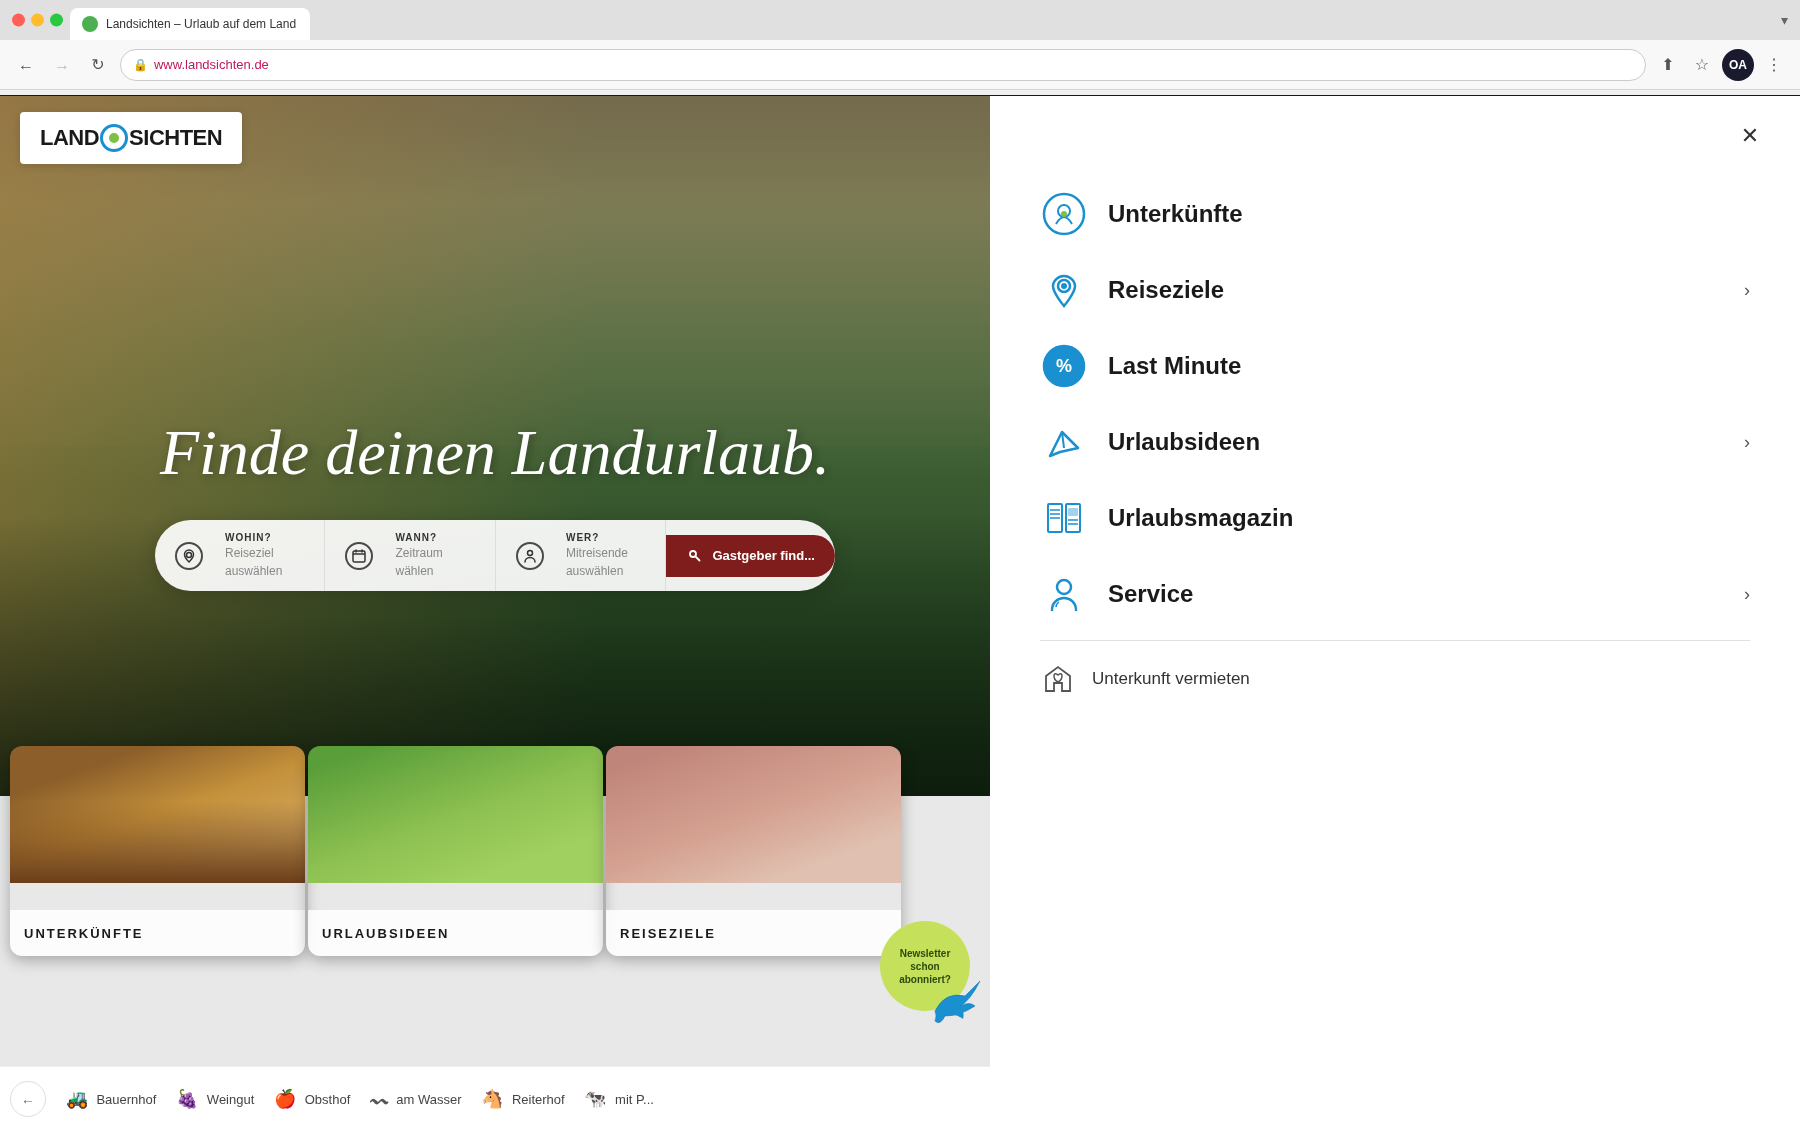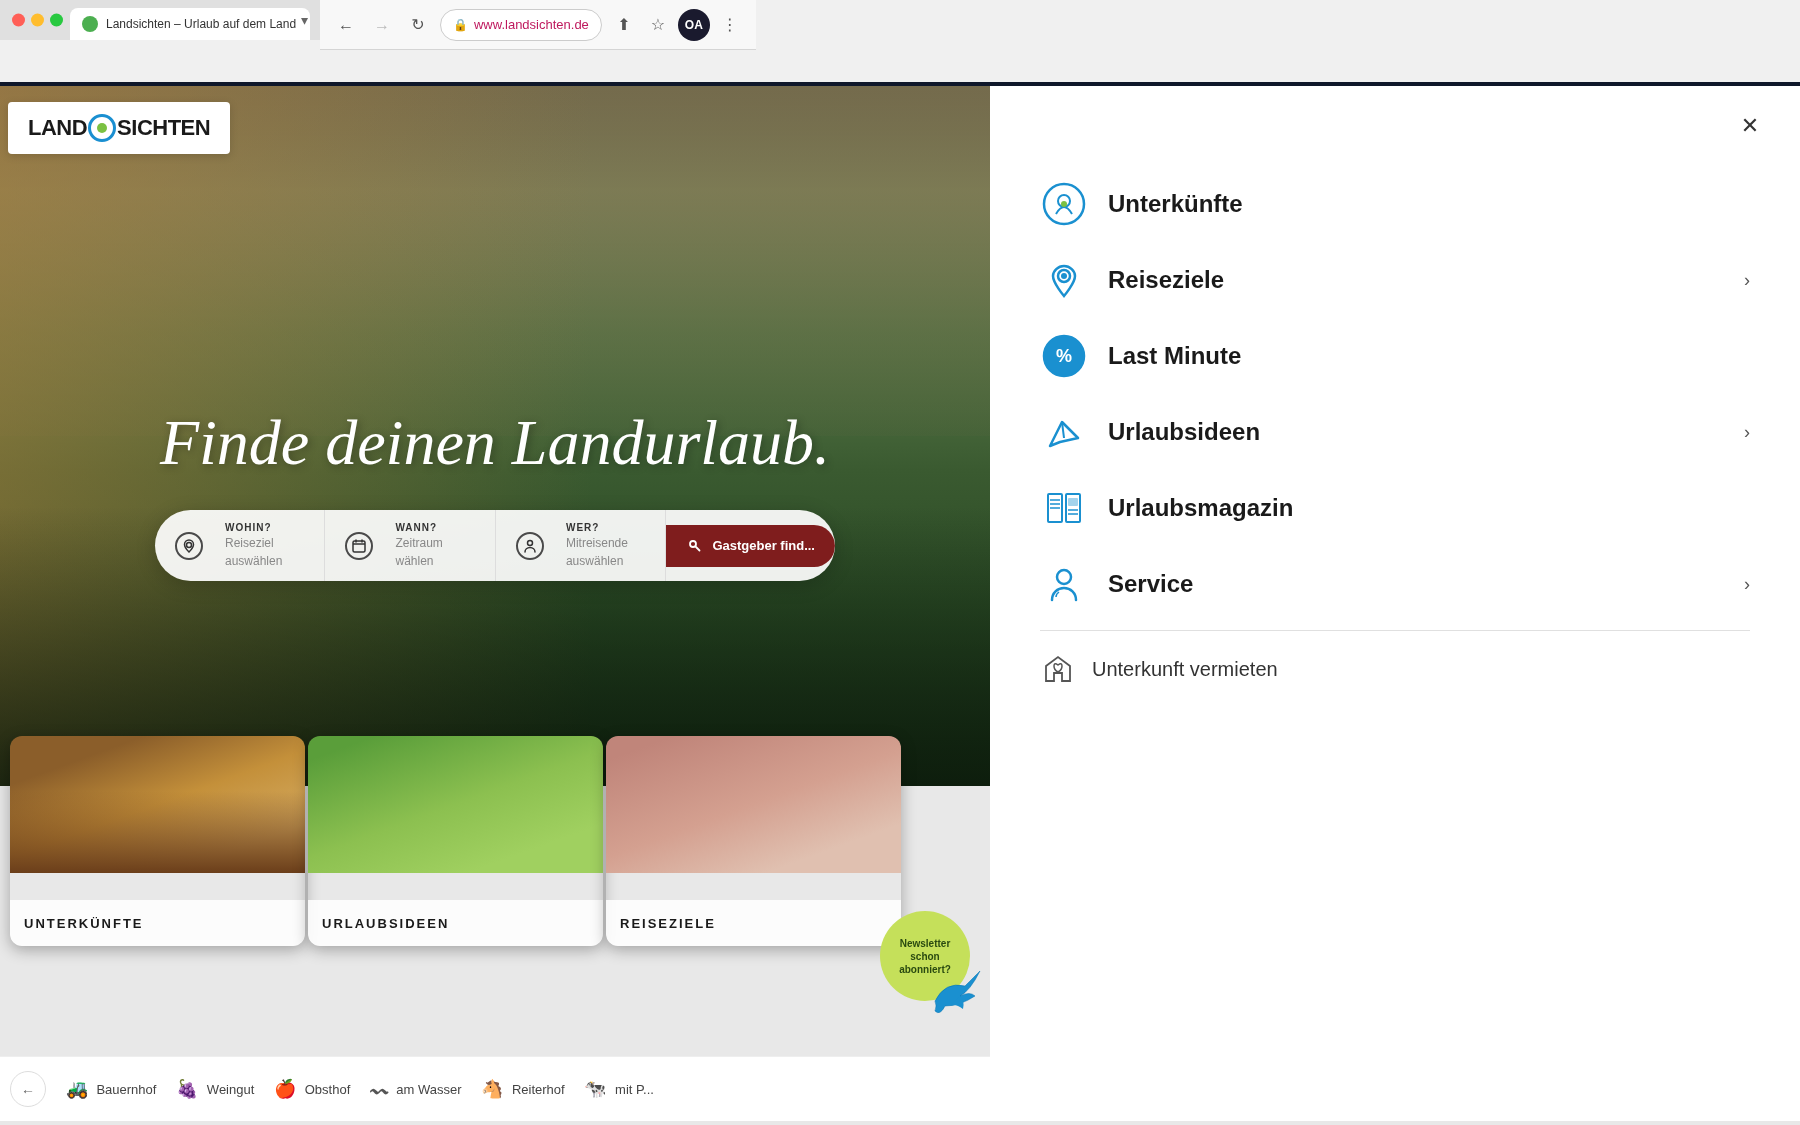--- a/index.html
+++ b/index.html
@@ -7,24 +7,25 @@
       width: 1800px;
       height: 1125px;
       overflow: hidden;
       font-family: -apple-system, BlinkMacSystemFont, 'Segoe UI', Arial, sans-serif;
       background: #e8e8e8;
     }
 
     
     .browser-chrome {
       width: 100%;
-      height: 86px;
+      height: 96px;
       background: #f0f0f0;
-      border-bottom: 4px solid #0f172a;
-      display: flex;
+      border-bottom: 1px solid #0f172a;
+      display: flex;
+      flex-direction: column;
     }
     .browser-tab-bar {
       height: 40px;
       background: #e0e0e0;
       display: flex;
       align-items: flex-end;
       padding: 0 10px;
       position: relative;
     }
     .browser-tab {
@@ -176,21 +177,21 @@
 
     
     .site-header {
       position: absolute;
       top: 0;
       left: 0;
       right: 0;
       z-index: 10;
       display: flex;
       align-items: flex-start;
-      padding: 16px 8px;
+      padding: 16px 20px;
     }
     .logo-box {
       background: white;
       padding: 12px 20px;
       border-radius: 4px;
       display: flex;
       align-items: center;
       box-shadow: 0 2px 8px rgba(0,0,0,0.15);
     }
     .logo-text {
@@ -472,21 +473,21 @@
 
     
     .sub-menu-item {
       display: flex;
       align-items: center;
       gap: 16px;
       padding: 12px 0;
       cursor: pointer;
     }
     .sub-menu-label {
-      font-size: 20px;
+      font-size: 17px;
       color: #333;
     }
     .sub-menu-icon {
       width: 36px;
       height: 36px;
       display: flex;
       align-items: center;
       justify-content: center;
     }
 

